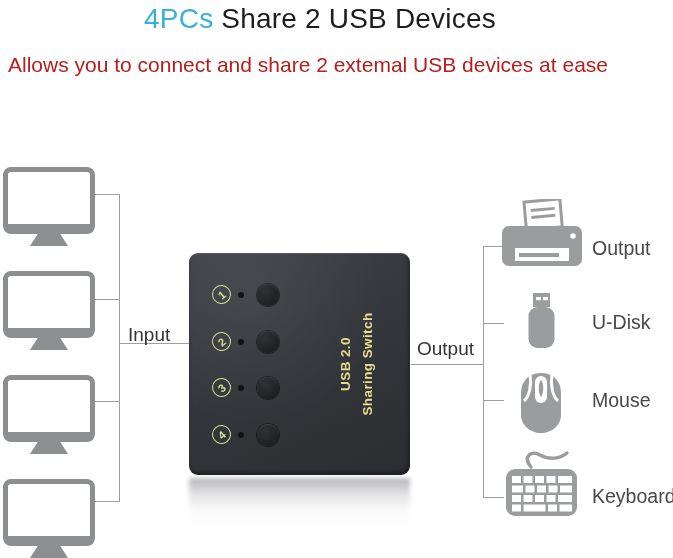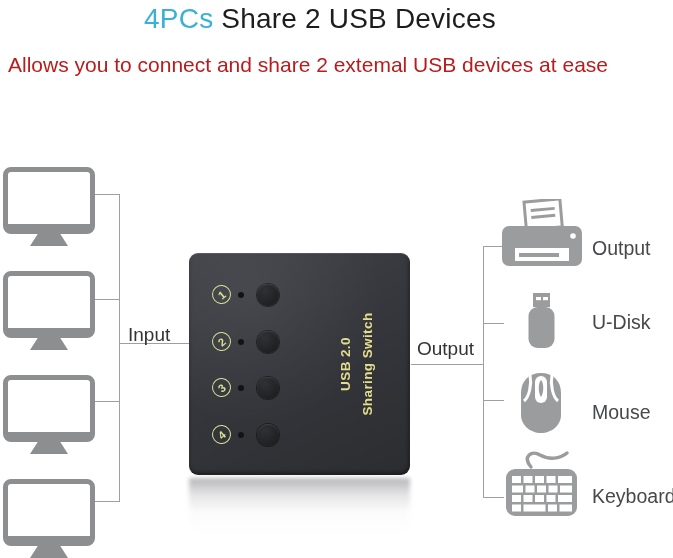--- a/index.html
+++ b/index.html
@@ -98,21 +98,21 @@
   .dev-icon{ position:absolute; }
   .printer-pos{ left:502px; top:199px; }
   .udisk-pos{ left:527px; top:292px; }
   .mouse-pos{ left:521px; top:373px; }
   .keyboard-pos{ left:505px; top:450px; }
   .dev-label{
     position:absolute; left:592px; font-size:19.5px; color:#47484b;
   }
   .lab-printer{ top:237px; }
   .lab-udisk{ top:311px; }
-  .lab-mouse{ top:401px;text-align:right; }
+  .lab-mouse{ top:389px;text-align:right; }
   .lab-keyboard{ top:485px; }
 </style>
 </head>
 <body>
 
 <div class="stage">
 
   <div class="title"><span class="hl">4PCs</span><span> Share 2 USB Devices</span></div>
   <div class="sub sub1">Allows you to connect and share 2 extemal USB devices at ease</div>
 

